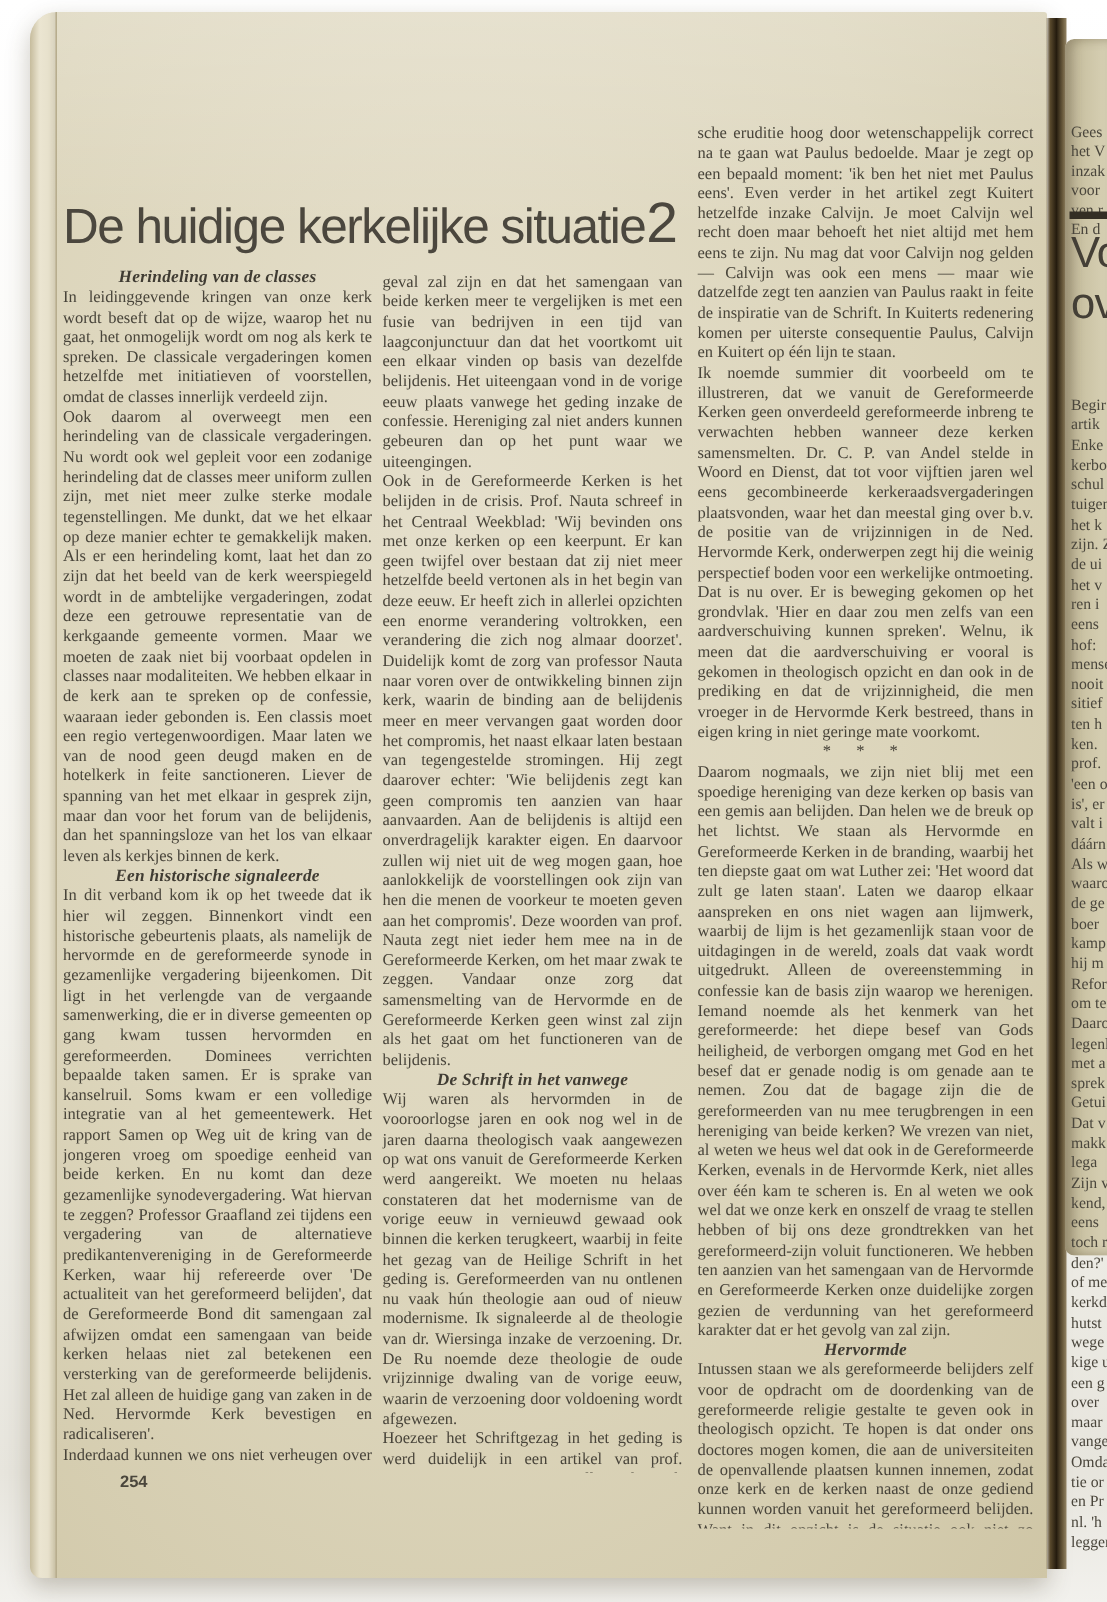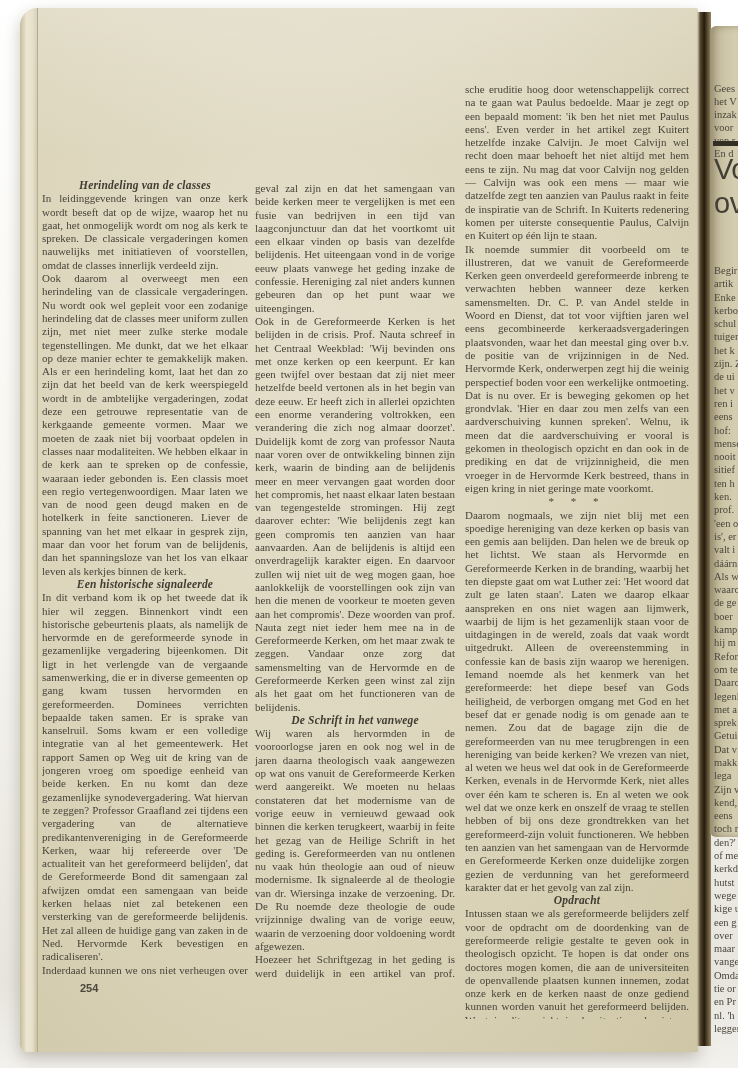--- a/index.html
+++ b/index.html
@@ -55,45 +55,49 @@
            font-size:10.5px;line-height:13.3px;color:#4a463c;white-space:pre-line;}
 </style>
 </head>
 <body>
 
 <div class="scene">
 
   <div class="page-main">
     <div class="page-edge"></div>
 
+    <div class="title-row">
+      <span class="title">De huidige kerkelijke situatie</span>
+      <span class="title-num">2</span>
+    </div>
 
     <div class="col col1">
       <p class="subhead first">Herindeling van de classes</p>
-      <p>In leidinggevende kringen van onze kerk wordt beseft dat op de wijze, waarop het nu gaat, het onmogelijk wordt om nog als kerk te spreken. De classicale vergaderingen komen nauwelijks met initiatieven of voorstellen, omdat de classes innerlijk verdeeld zijn.</p>
+      <p>In leidinggevende kringen van onze kerk wordt beseft dat op de wijze, waarop het nu gaat, het onmogelijk wordt om nog als kerk te spreken. De classicale vergaderingen komen hetzelfde met initiatieven of voorstellen, omdat de classes innerlijk verdeeld zijn.</p>
       <p>Ook daarom al overweegt men een herindeling van de classicale vergaderingen. Nu wordt ook wel gepleit voor een zodanige herindeling dat de classes meer uniform zullen zijn, met niet meer zulke sterke modale tegenstellingen. Me dunkt, dat we het elkaar op deze manier echter te gemakkelijk maken. Als er een herindeling komt, laat het dan zo zijn dat het beeld van de kerk weerspiegeld wordt in de ambtelijke vergaderingen, zodat deze een getrouwe representatie van de kerkgaande gemeente vormen. Maar we moeten de zaak niet bij voorbaat opdelen in classes naar modaliteiten. We hebben elkaar in de kerk aan te spreken op de confessie, waaraan ieder gebonden is. Een classis moet een regio vertegenwoordigen. Maar laten we van de nood geen deugd maken en de hotelkerk in feite sanctioneren. Liever de spanning van het met elkaar in gesprek zijn, maar dan voor het forum van de belijdenis, dan het spanningsloze van het los van elkaar leven als kerkjes binnen de kerk.</p>
       <p class="subhead">Een historische signaleerde</p>
       <p>In dit verband kom ik op het tweede dat ik hier wil zeggen. Binnenkort vindt een historische gebeurtenis plaats, als namelijk de hervormde en de gereformeerde synode in gezamenlijke vergadering bijeenkomen. Dit ligt in het verlengde van de vergaande samenwerking, die er in diverse gemeenten op gang kwam tussen hervormden en gereformeerden. Dominees verrichten bepaalde taken samen. Er is sprake van kanselruil. Soms kwam er een volledige integratie van al het gemeentewerk. Het rapport Samen op Weg uit de kring van de jongeren vroeg om spoedige eenheid van beide kerken. En nu komt dan deze gezamenlijke synodevergadering. Wat hiervan te zeggen? Professor Graafland zei tijdens een vergadering van de alternatieve predikantenvereniging in de Gereformeerde Kerken, waar hij refereerde over 'De actualiteit van het gereformeerd belijden', dat de Gereformeerde Bond dit samengaan zal afwijzen omdat een samengaan van beide kerken helaas niet zal betekenen een versterking van de gereformeerde belijdenis. Het zal alleen de huidige gang van zaken in de Ned. Hervormde Kerk bevestigen en radicaliseren'.</p>
       <p>Inderdaad kunnen we ons niet verheugen over een eenwording van beide kerken zoals deze nu zijn. Ten tijde van de Doleantie betekende de uittreding van de Gereformeerden uit de Hervormde Kerk een enorme verarming. We vrezen dat een terugkeer nu geen verrijking zal zijn. We zouden ons als hervormden van harte moeten kunnen verheugen over een eenwording van twee reformatorische kerken, maar we zouden dan wel graag willen dat de gereformeerden de bagage, die ze in 1886 meenamen, weer mee terugbrachten. Te vrezen is dat dat niet het</p>
     </div>
 
     <div class="col col2">
       <p>geval zal zijn en dat het samengaan van beide kerken meer te vergelijken is met een fusie van bedrijven in een tijd van laagconjunctuur dan dat het voortkomt uit een elkaar vinden op basis van dezelfde belijdenis. Het uiteengaan vond in de vorige eeuw plaats vanwege het geding inzake de confessie. Hereniging zal niet anders kunnen gebeuren dan op het punt waar we uiteengingen.</p>
       <p>Ook in de Gereformeerde Kerken is het belijden in de crisis. Prof. Nauta schreef in het Centraal Weekblad: 'Wij bevinden ons met onze kerken op een keerpunt. Er kan geen twijfel over bestaan dat zij niet meer hetzelfde beeld vertonen als in het begin van deze eeuw. Er heeft zich in allerlei opzichten een enorme verandering voltrokken, een verandering die zich nog almaar doorzet'. Duidelijk komt de zorg van professor Nauta naar voren over de ontwikkeling binnen zijn kerk, waarin de binding aan de belijdenis meer en meer vervangen gaat worden door het compromis, het naast elkaar laten bestaan van tegengestelde stromingen. Hij zegt daarover echter: 'Wie belijdenis zegt kan geen compromis ten aanzien van haar aanvaarden. Aan de belijdenis is altijd een onverdragelijk karakter eigen. En daarvoor zullen wij niet uit de weg mogen gaan, hoe aanlokkelijk de voorstellingen ook zijn van hen die menen de voorkeur te moeten geven aan het compromis'. Deze woorden van prof. Nauta zegt niet ieder hem mee na in de Gereformeerde Kerken, om het maar zwak te zeggen. Vandaar onze zorg dat samensmelting van de Hervormde en de Gereformeerde Kerken geen winst zal zijn als het gaat om het functioneren van de belijdenis.</p>
       <p class="subhead">De Schrift in het vanwege</p>
       <p>Wij waren als hervormden in de vooroorlogse jaren en ook nog wel in de jaren daarna theologisch vaak aangewezen op wat ons vanuit de Gereformeerde Kerken werd aangereikt. We moeten nu helaas constateren dat het modernisme van de vorige eeuw in vernieuwd gewaad ook binnen die kerken terugkeert, waarbij in feite het gezag van de Heilige Schrift in het geding is. Gereformeerden van nu ontlenen nu vaak hún theologie aan oud of nieuw modernisme. Ik signaleerde al de theologie van dr. Wiersinga inzake de verzoening. Dr. De Ru noemde deze theologie de oude vrijzinnige dwaling van de vorige eeuw, waarin de verzoening door voldoening wordt afgewezen.</p>
       <p>Hoezeer het Schriftgezag in het geding is werd duidelijk in een artikel van prof. Kuitert in Trouw van 12 mei ll. Hij besprak de dissertatie van dr. Stern over de macht over mensen. Hij kritiseerde daarin vrij scherp Sterns exegese van Romeinen 13, inzake de overheid als dienaresse van God. Kuitert stelde dat een theoloog de regels van de exegese in acht moet houden. Je kan tenslotte de tekst niet het tegendeel laten zeggen van wat er staat en van wat Paulus bedoelde. In dat verband zei Kuitert toen: 'Ik vind het veel verkieslijker om in gevallen, waarin wij het niet met Paulus eens zijn, daarvoor rondweg uit te komen. Waarom zouden we het altijd met hem eens zijn?'</p>
 
     </div>
 
     <div class="col col3">
       <p>sche eruditie hoog door wetenschappelijk correct na te gaan wat Paulus bedoelde. Maar je zegt op een bepaald moment: 'ik ben het niet met Paulus eens'. Even verder in het artikel zegt Kuitert hetzelfde inzake Calvijn. Je moet Calvijn wel recht doen maar behoeft het niet altijd met hem eens te zijn. Nu mag dat voor Calvijn nog gelden — Calvijn was ook een mens — maar wie datzelfde zegt ten aanzien van Paulus raakt in feite de inspiratie van de Schrift. In Kuiterts redenering komen per uiterste consequentie Paulus, Calvijn en Kuitert op één lijn te staan.</p>
       <p>Ik noemde summier dit voorbeeld om te illustreren, dat we vanuit de Gereformeerde Kerken geen onverdeeld gereformeerde inbreng te verwachten hebben wanneer deze kerken samensmelten. Dr. C. P. van Andel stelde in Woord en Dienst, dat tot voor vijftien jaren wel eens gecombineerde kerkeraadsvergaderingen plaatsvonden, waar het dan meestal ging over b.v. de positie van de vrijzinnigen in de Ned. Hervormde Kerk, onderwerpen zegt hij die weinig perspectief boden voor een werkelijke ontmoeting. Dat is nu over. Er is beweging gekomen op het grondvlak. 'Hier en daar zou men zelfs van een aardverschuiving kunnen spreken'. Welnu, ik meen dat die aardverschuiving er vooral is gekomen in theologisch opzicht en dan ook in de prediking en dat de vrijzinnigheid, die men vroeger in de Hervormde Kerk bestreed, thans in eigen kring in niet geringe mate voorkomt.</p>
       <p class="sep">* * *</p>
       <p>Daarom nogmaals, we zijn niet blij met een spoedige hereniging van deze kerken op basis van een gemis aan belijden. Dan helen we de breuk op het lichtst. We staan als Hervormde en Gereformeerde Kerken in de branding, waarbij het ten diepste gaat om wat Luther zei: 'Het woord dat zult ge laten staan'. Laten we daarop elkaar aanspreken en ons niet wagen aan lijmwerk, waarbij de lijm is het gezamenlijk staan voor de uitdagingen in de wereld, zoals dat vaak wordt uitgedrukt. Alleen de overeenstemming in confessie kan de basis zijn waarop we herenigen. Iemand noemde als het kenmerk van het gereformeerde: het diepe besef van Gods heiligheid, de verborgen omgang met God en het besef dat er genade nodig is om genade aan te nemen. Zou dat de bagage zijn die de gereformeerden van nu mee terugbrengen in een hereniging van beide kerken? We vrezen van niet, al weten we heus wel dat ook in de Gereformeerde Kerken, evenals in de Hervormde Kerk, niet alles over één kam te scheren is. En al weten we ook wel dat we onze kerk en onszelf de vraag te stellen hebben of bij ons deze grondtrekken van het gereformeerd-zijn voluit functioneren. We hebben ten aanzien van het samengaan van de Hervormde en Gereformeerde Kerken onze duidelijke zorgen gezien de verdunning van het gereformeerd karakter dat er het gevolg van zal zijn.</p>
-      <p class="subhead">Opdracht</p>
+      <p class="subhead">Hervormde</p>
       <p>Intussen staan we als gereformeerde belijders zelf voor de opdracht om de doordenking van de gereformeerde religie gestalte te geven ook in theologisch opzicht. Te hopen is dat onder ons doctores mogen komen, die aan de universiteiten de openvallende plaatsen kunnen innemen, zodat onze kerk en de kerken naast de onze gediend kunnen worden vanuit het gereformeerd belijden. Want in dit opzicht is de situatie ook niet zo rooskleurig. Hopelijk vinden we door de genade van de Heilige</p>
     </div>
 
     <div class="pagenum">254</div>
   </div>
 
   <div class="gutter"></div>
 
   <div class="page-next">
     <div class="np-top">Gees

